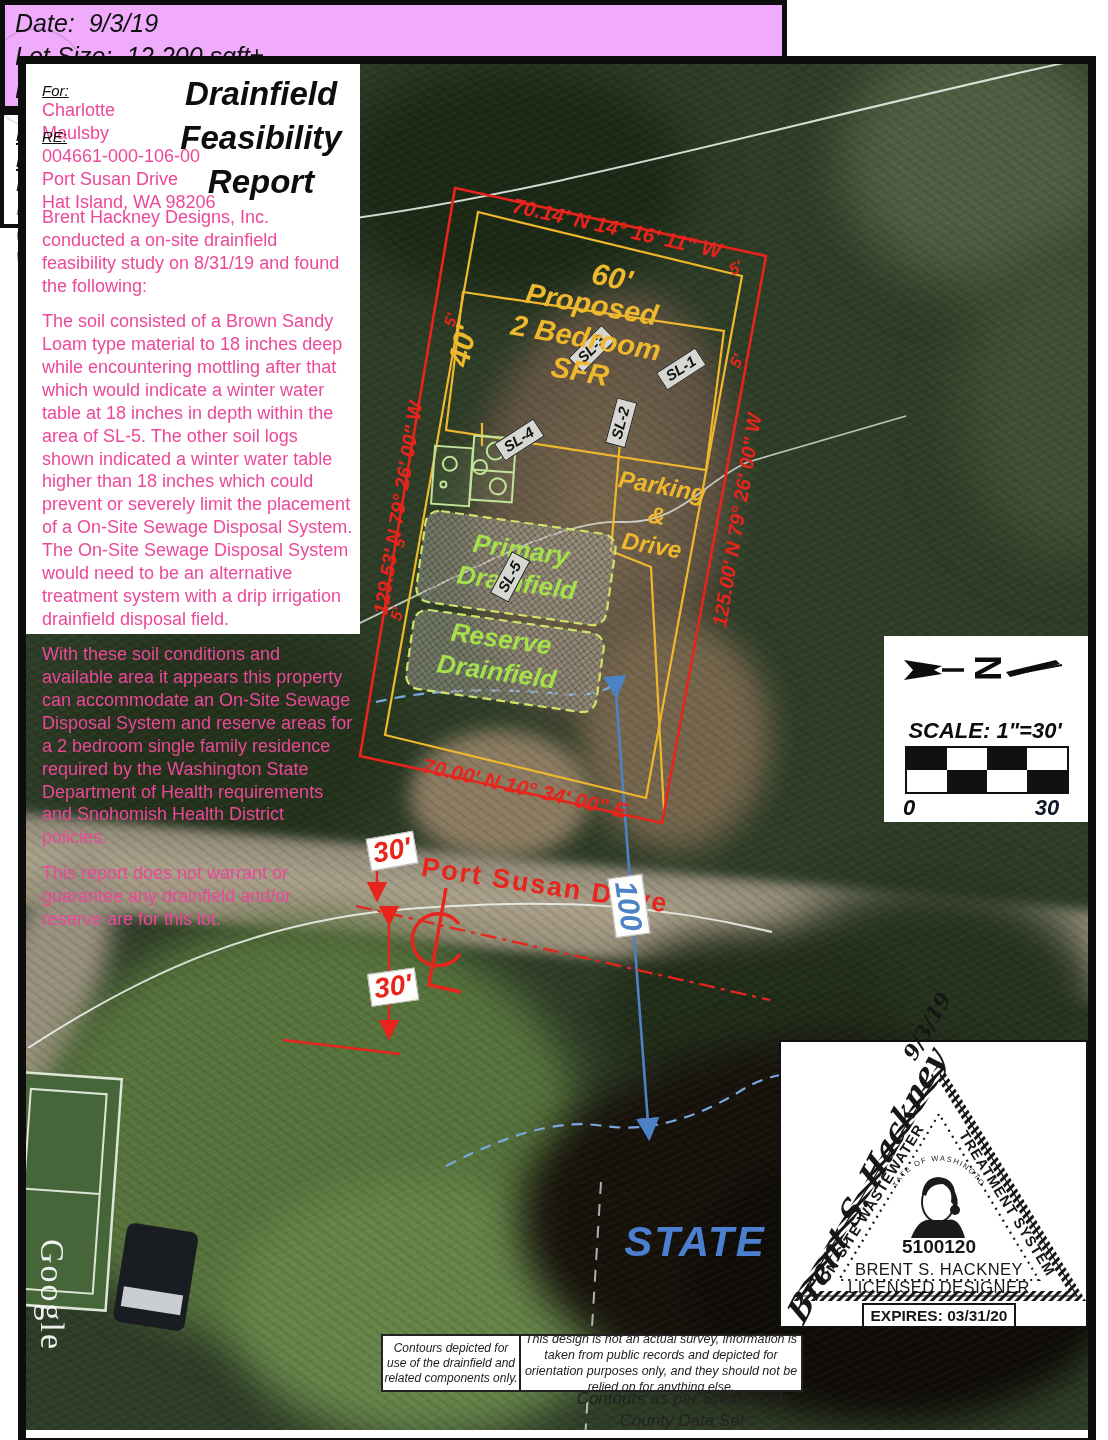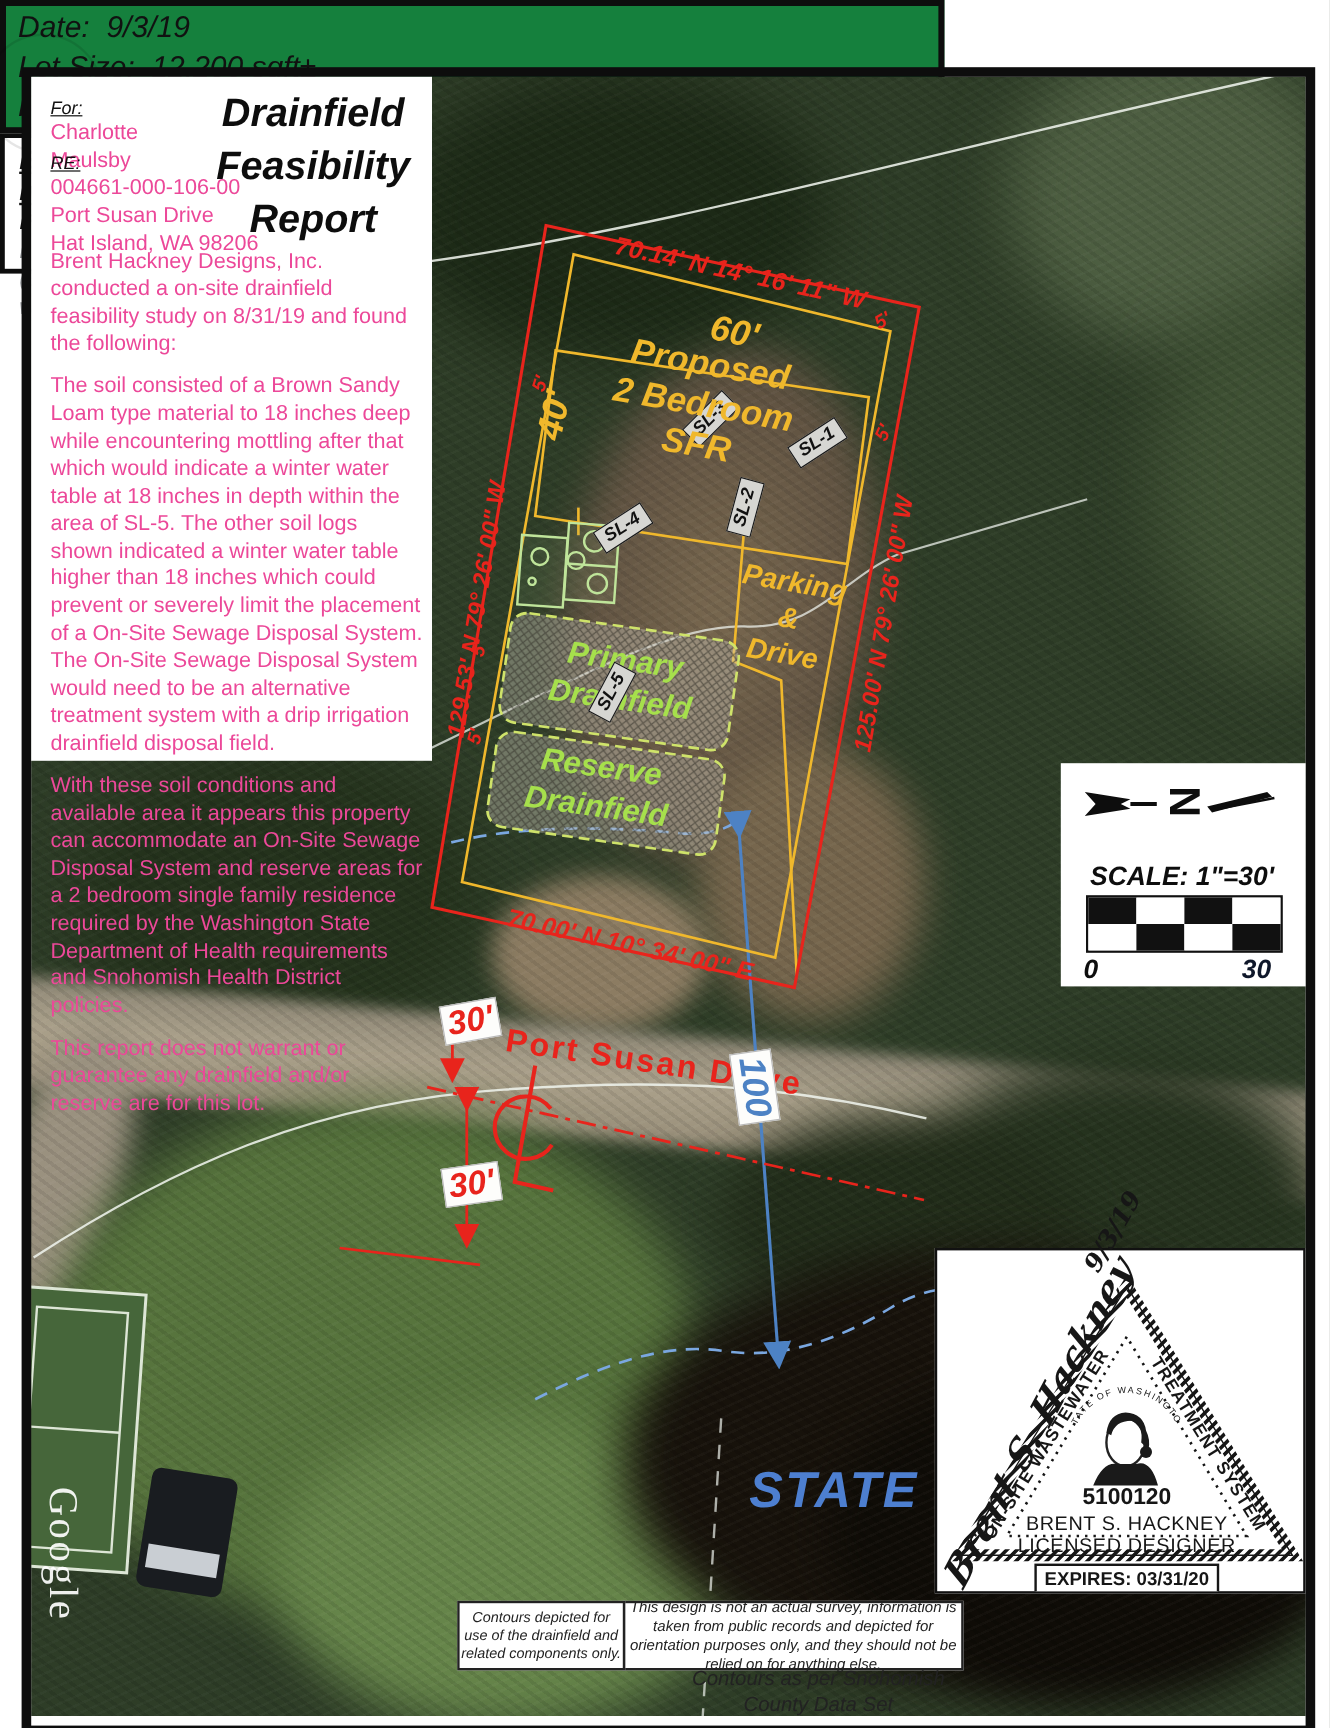--- a/index.html
+++ b/index.html
@@ -19,21 +19,21 @@
   .ital{font-style:italic;}
   .chip{background:#d6d6d2;border:1.5px solid #1a1a1a;color:#111;padding:0px 6px;line-height:1.25;}
   .wbox{background:#fdfdfb;border:1.5px solid #b9b9b9;padding:0 4px;}
   
   .panel{position:absolute;background:#fff;z-index:6;}
   #report-panel{left:26px;top:64px;width:334px;height:570px;}
   #report-panel .para{font-size:18px;line-height:1.27;color:#ec4899;margin:0 0 13px 0;}
   .ulab{font-style:italic;font-size:15px;text-decoration:underline;color:#111;}
   #north-panel{left:884px;top:636px;width:204px;height:186px;}
   #stamp-panel{left:779px;top:1040px;width:309px;height:288px;border:2px solid #111;box-sizing:border-box;}
-  #bar-left{left:18px;top:1329px;width:787px;height:111px;background:#15803d;border:5px solid #0d0d0d;
+  #bar-left{left:18px;top:1329px;width:787px;height:111px;background:#f0abfc;border:5px solid #0d0d0d;
             box-sizing:border-box;z-index:7;}
   #bar-right{left:802px;top:1323px;width:294px;height:117px;background:#fff;border:4px solid #0d0d0d;
              box-sizing:border-box;z-index:8;padding:6px 12px;}
   .note-box{position:absolute;border:2px solid #222;background:#fff;display:flex;align-items:center;
             justify-content:center;text-align:center;font-style:italic;color:#222;}
   .footline{font-style:italic;font-size:25px;color:#111;line-height:1.2;margin:3px 0 0 10px;}
   #company-name{font-weight:bold;font-style:italic;font-size:22px;text-decoration:underline;color:#111;}
   .company-line{font-style:italic;font-size:18.5px;color:#111;line-height:1.28;}
   .company-dim{color:#909396;}
   #checker{position:absolute;left:905px;top:746px;width:160px;height:44px;border:2px solid #111;

